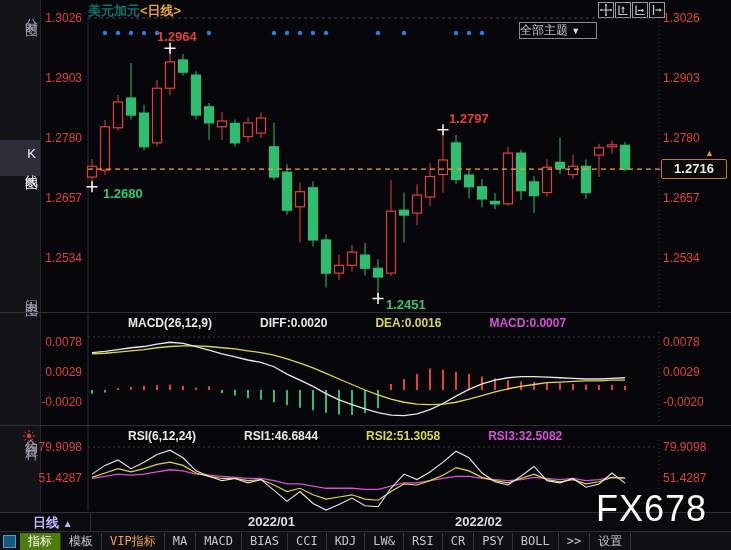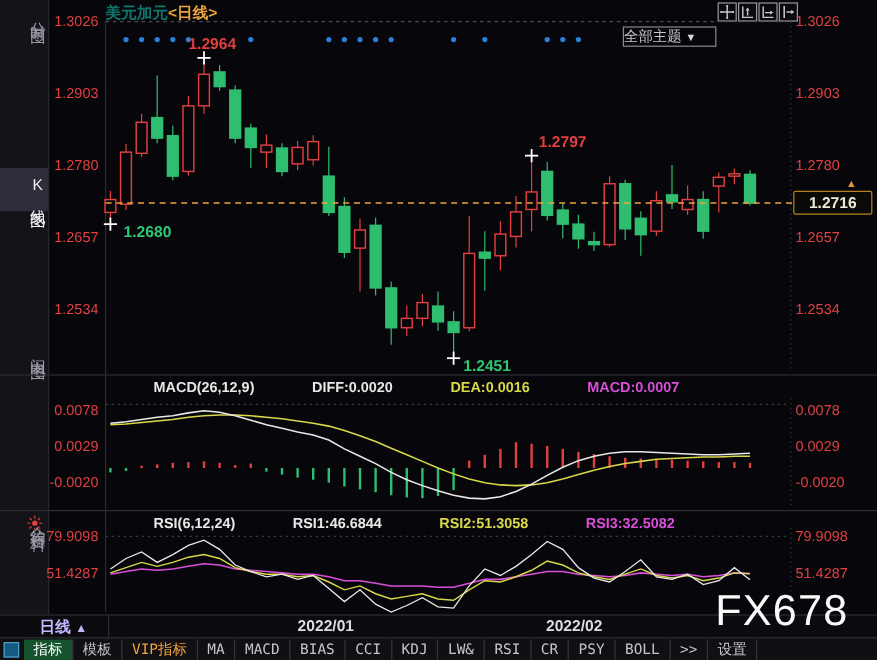--- a/index.html
+++ b/index.html
@@ -34,21 +34,21 @@
   #date-bar{position:absolute;left:0;top:512px;width:731px;height:19px;background:#0b0b0f;border-top:1px solid #2e2e36;}
   #period{position:absolute;left:33px;top:514px;font-size:13px;font-weight:700;color:#c4b5fd;cursor:pointer;}
   #period .p-arr{font-size:10px;}
   .date-label{position:absolute;top:514px;width:70px;text-align:left;color:#dedee2;font-size:13px;font-weight:700;}
   #date-sep{position:absolute;left:90px;top:513px;width:1px;height:18px;background:#2e2e36;}
   
   #tab-bar{position:absolute;left:0;top:531px;width:731px;height:19px;background:#101014;border-top:1px solid #2e2e36;
            display:flex;align-items:center;font-family:"DejaVu Sans Mono",monospace;font-size:12px;color:#c4c4cc;}
   #tab-icon{width:11px;height:11px;margin:0 4px 0 3px;border:1px solid #4aa0c8;background:#155a80;flex:none;}
   .tab{padding:0 8px;height:17px;line-height:17px;border-right:1px solid #33333a;cursor:pointer;white-space:nowrap;}
-  .tab.active{background:#14532d;color:#ffffff;}
+  .tab.active{background:#4d7c0f;color:#ffffff;}
   .tab.vip{color:#f0a23c;}
   
   #watermark{position:absolute;left:596px;top:488px;font-size:36px;color:#fafafa;letter-spacing:1px;z-index:30;}
   #chart-svg{position:absolute;left:0;top:0;z-index:5;}
   .hline{position:absolute;left:0;width:731px;height:1px;background:#2e2e36;}
 </style>
 </head>
 <body>
 
 <div id="app">

